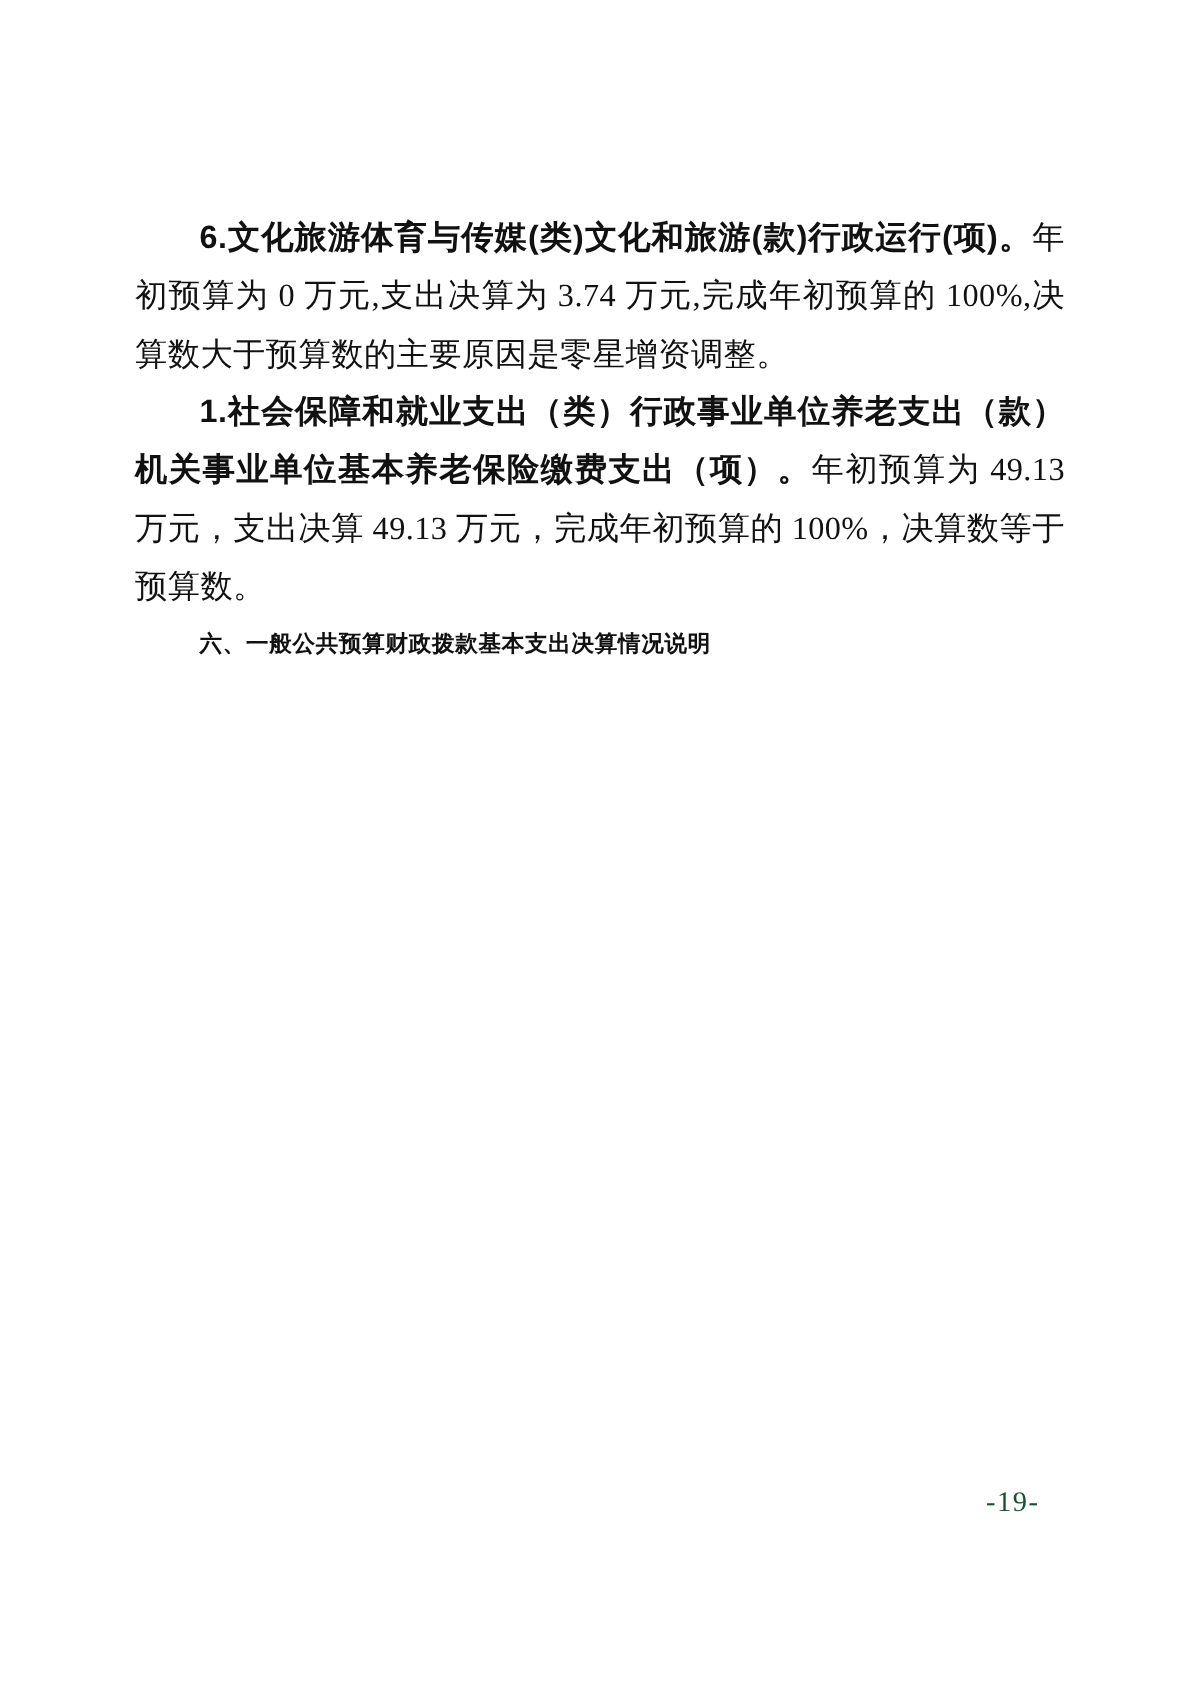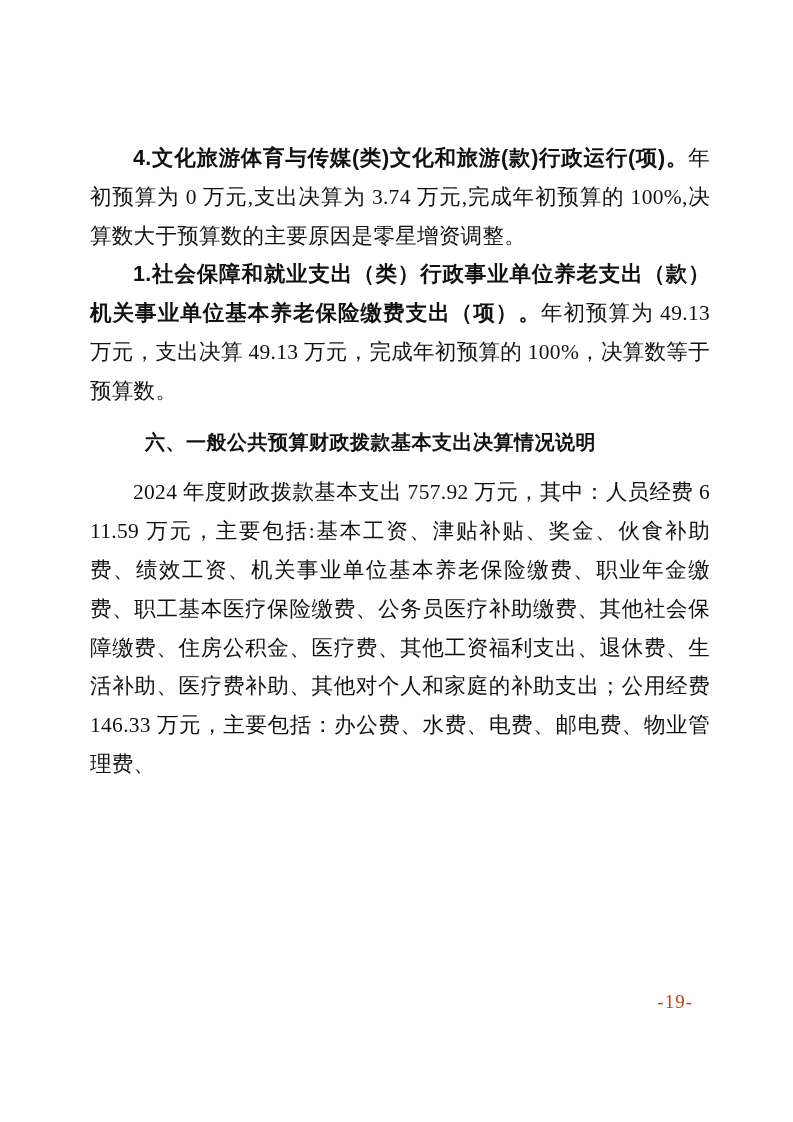--- a/index.html
+++ b/index.html
@@ -33,49 +33,48 @@
     text-justify: inter-ideograph;
     text-indent: 43px;
     letter-spacing: 0.3px;
     word-break: break-all;
   }
   p.para .lead {
     font-weight: 700;
     font-family: "Liberation Sans", "DejaVu Sans", sans-serif;
   }
   .section-heading {
-    margin: 12px;
-    font-size: 20px;
+    margin: 0;
+    font-size: 15px;
     line-height: 38.8px;
     text-indent: 43px;
     font-weight: 700;
     font-family: "Liberation Sans", "DejaVu Sans", sans-serif;
     letter-spacing: 0.5px;
   }
   .page-number {
     position: absolute;
     top: 991px;
     right: 100px;
     font-size: 19px;
     letter-spacing: 1px;
-    color: #c2410c;
+    color: #14532d;
   }
 </style>
 </head>
 <body>
 
 <div class="page">
   <div class="content">
 
-    <p class="para"><span class="lead">4.文化旅游体育与传媒(类)文化和旅游(款)行政运行(项)。</span><span>年初预算为 0 万元,支出决算为 3.74 万元,完成年初预算的 100%,决算数大于预算数的主要原因是零星增资调整。</span></p>
+    <p class="para"><span class="lead">6.文化旅游体育与传媒(类)文化和旅游(款)行政运行(项)。</span><span>年初预算为 0 万元,支出决算为 3.74 万元,完成年初预算的 100%,决算数大于预算数的主要原因是零星增资调整。</span></p>
 
     <p class="para"><span class="lead">1.社会保障和就业支出（类）行政事业单位养老支出（款）机关事业单位基本养老保险缴费支出（项）。</span><span>年初预算为 49.13 万元，支出决算 49.13 万元，完成年初预算的 100%，决算数等于预算数。</span></p>
 
 
 
     <h3 class="section-heading">六、一般公共预算财政拨款基本支出决算情况说明</h3>
 
-    <p class="para">2024 年度财政拨款基本支出 757.92 万元，其中：人员经费 611.59 万元，主要包括:基本工资、津贴补贴、奖金、伙食补助费、绩效工资、机关事业单位基本养老保险缴费、职业年金缴费、职工基本医疗保险缴费、公务员医疗补助缴费、其他社会保障缴费、住房公积金、医疗费、其他工资福利支出、退休费、生活补助、医疗费补助、其他对个人和家庭的补助支出；公用经费 146.33 万元，主要包括：办公费、水费、电费、邮电费、物业管理费、</p>
 
   </div>
 
   <div class="page-number">-19-</div>
 </div>
 
 </body></html>

